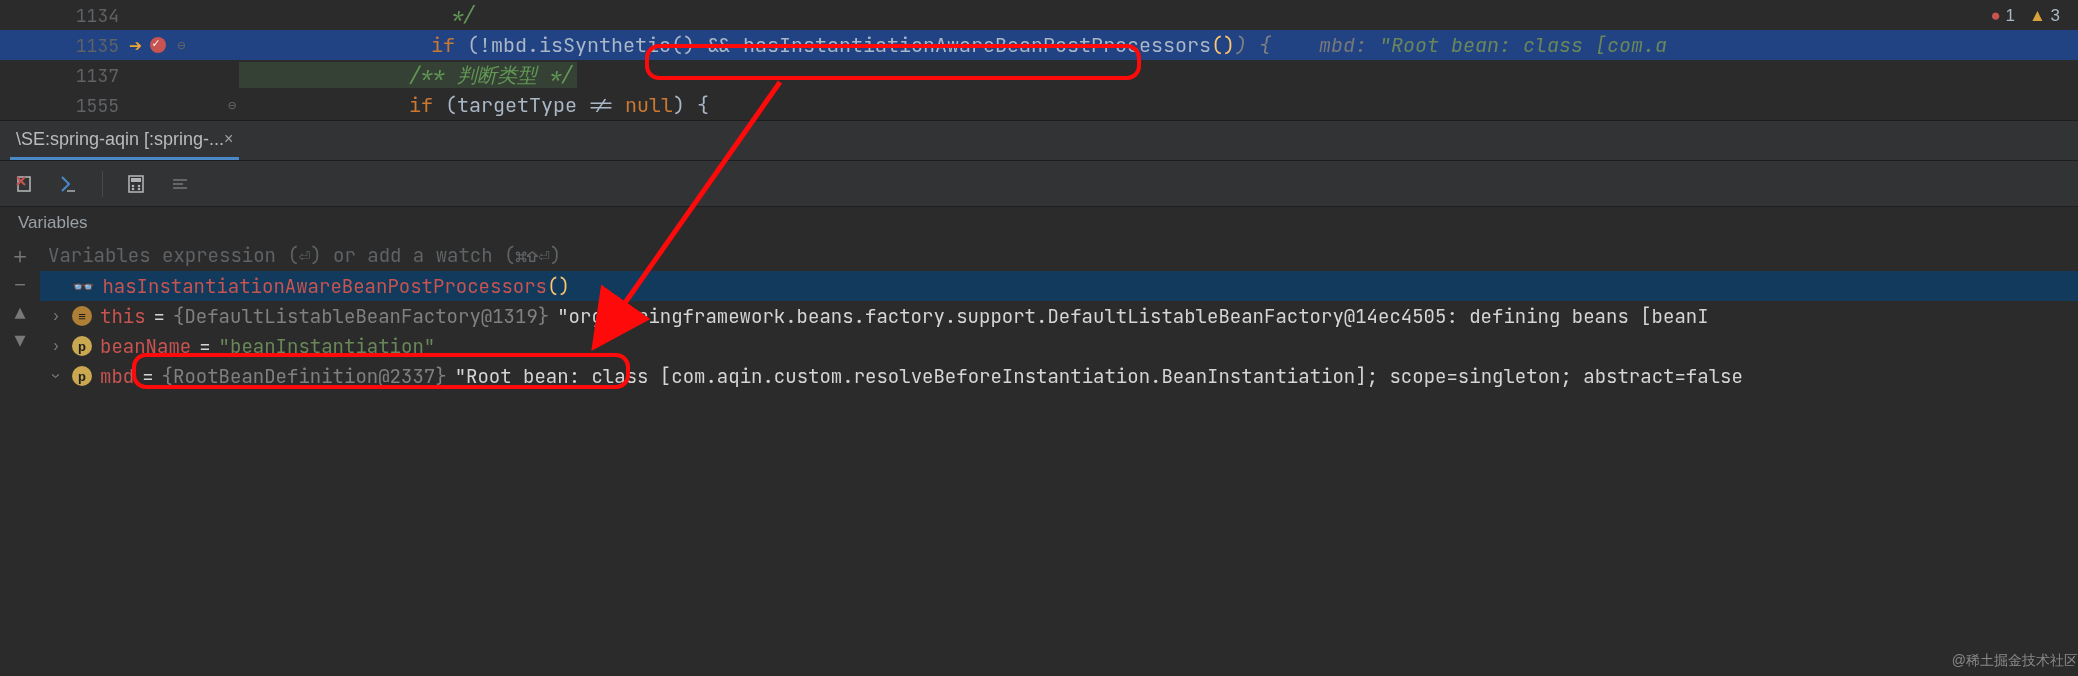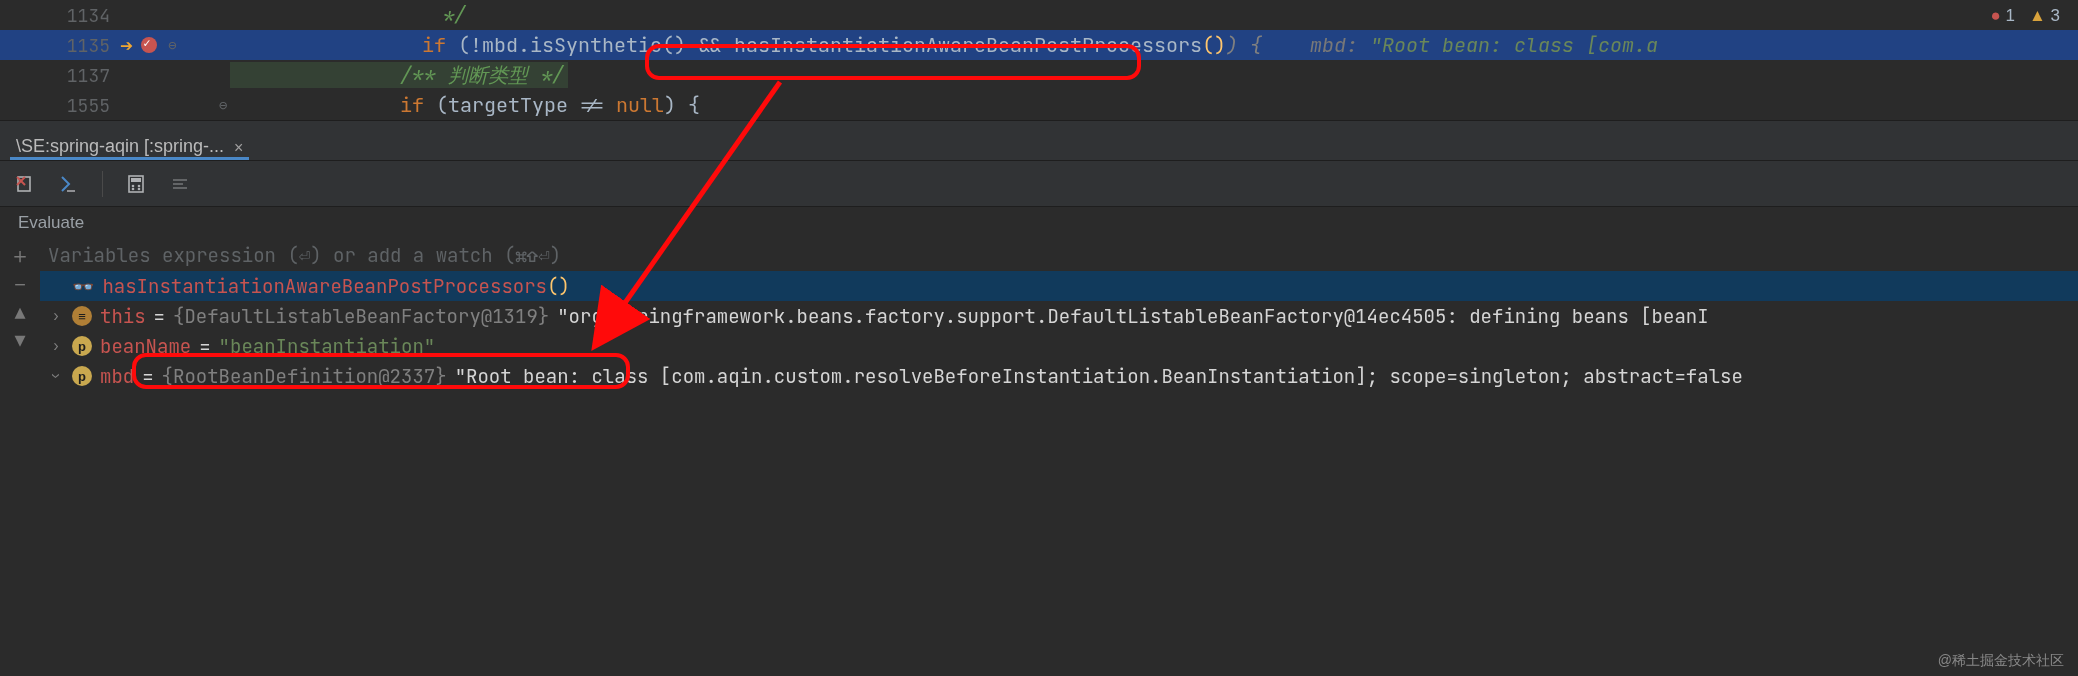--- a/index.html
+++ b/index.html
@@ -13,20 +13,21 @@
     position: relative;
     border-radius: 24px;
   }
   .editor { position: relative; }
   .line {
     display: flex;
     align-items: center;
     height: 30px;
     font-size: 20px;
     white-space: pre;
+    padding-left: 9px;
   }
   .ln {
     width: 130px;
     text-align: right;
     padding-right: 20px;
     color: #606366;
     font-size: 18px;
   }
   .gutter {
     width: 100px;
@@ -97,22 +98,21 @@
     padding: 0 10px;
     height: 40px;
     font-size: 18px;
     color: #bbbbbb;
     background: #313335;
     border-top: 1px solid #1e1e1e;
     font-family: -apple-system, "Segoe UI", sans-serif;
   }
   .tab {
     display: flex;
-    align-items: flex-end;
-    gap: 10px;
+    align-items: center;
     padding: 0 6px;
     border-bottom: 3px solid #4a88c7;
     height: 100%;
   }
   .tab-close { color: #a0a0a0; font-size: 16px; }
 
   .toolbar {
     display: flex;
     align-items: center;
     height: 46px;
@@ -200,21 +200,21 @@
     display: flex; gap: 14px;
     font-size: 17px;
     font-family: sans-serif;
     z-index: 20;
   }
   .err { color: #c75450; }
   .warn { color: #d9a33c; }
 
   .watermark {
     position: absolute;
-    bottom: 6px; right: 14px;
+    bottom: 6px; right: 0;
     font-size: 14px;
     color: #888;
     font-family: -apple-system, sans-serif;
   }
   svg.arrow-svg {
     position: absolute;
     top: 0; left: 0;
     pointer-events: none;
     z-index: 9;
   }
@@ -294,21 +294,21 @@
   </span>
   <span class="tb-icon" style="opacity:.4">
     <svg width="20" height="20" viewBox="0 0 20 20">
         <line x1="3" y1="6" x2="17" y2="6" stroke="#afb1b3" stroke-width="2"></line>
         <line x1="3" y1="10" x2="13" y2="10" stroke="#afb1b3" stroke-width="2"></line>
         <line x1="3" y1="14" x2="17" y2="14" stroke="#afb1b3" stroke-width="2"></line>
       </svg>
   </span>
 </div>
 
-<div class="vars-header">Evaluate</div>
+<div class="vars-header">Variables</div>
 
 <div class="debug-body">
   <div class="side-ctrls">
     <span>＋</span>
     <span>－</span>
     <span>▴</span>
     <span>▾</span>
   </div>
   <div class="var-rows">
     <div class="eval-row">Variables expression (⏎) or add a watch (⌘⇧⏎)</div>

